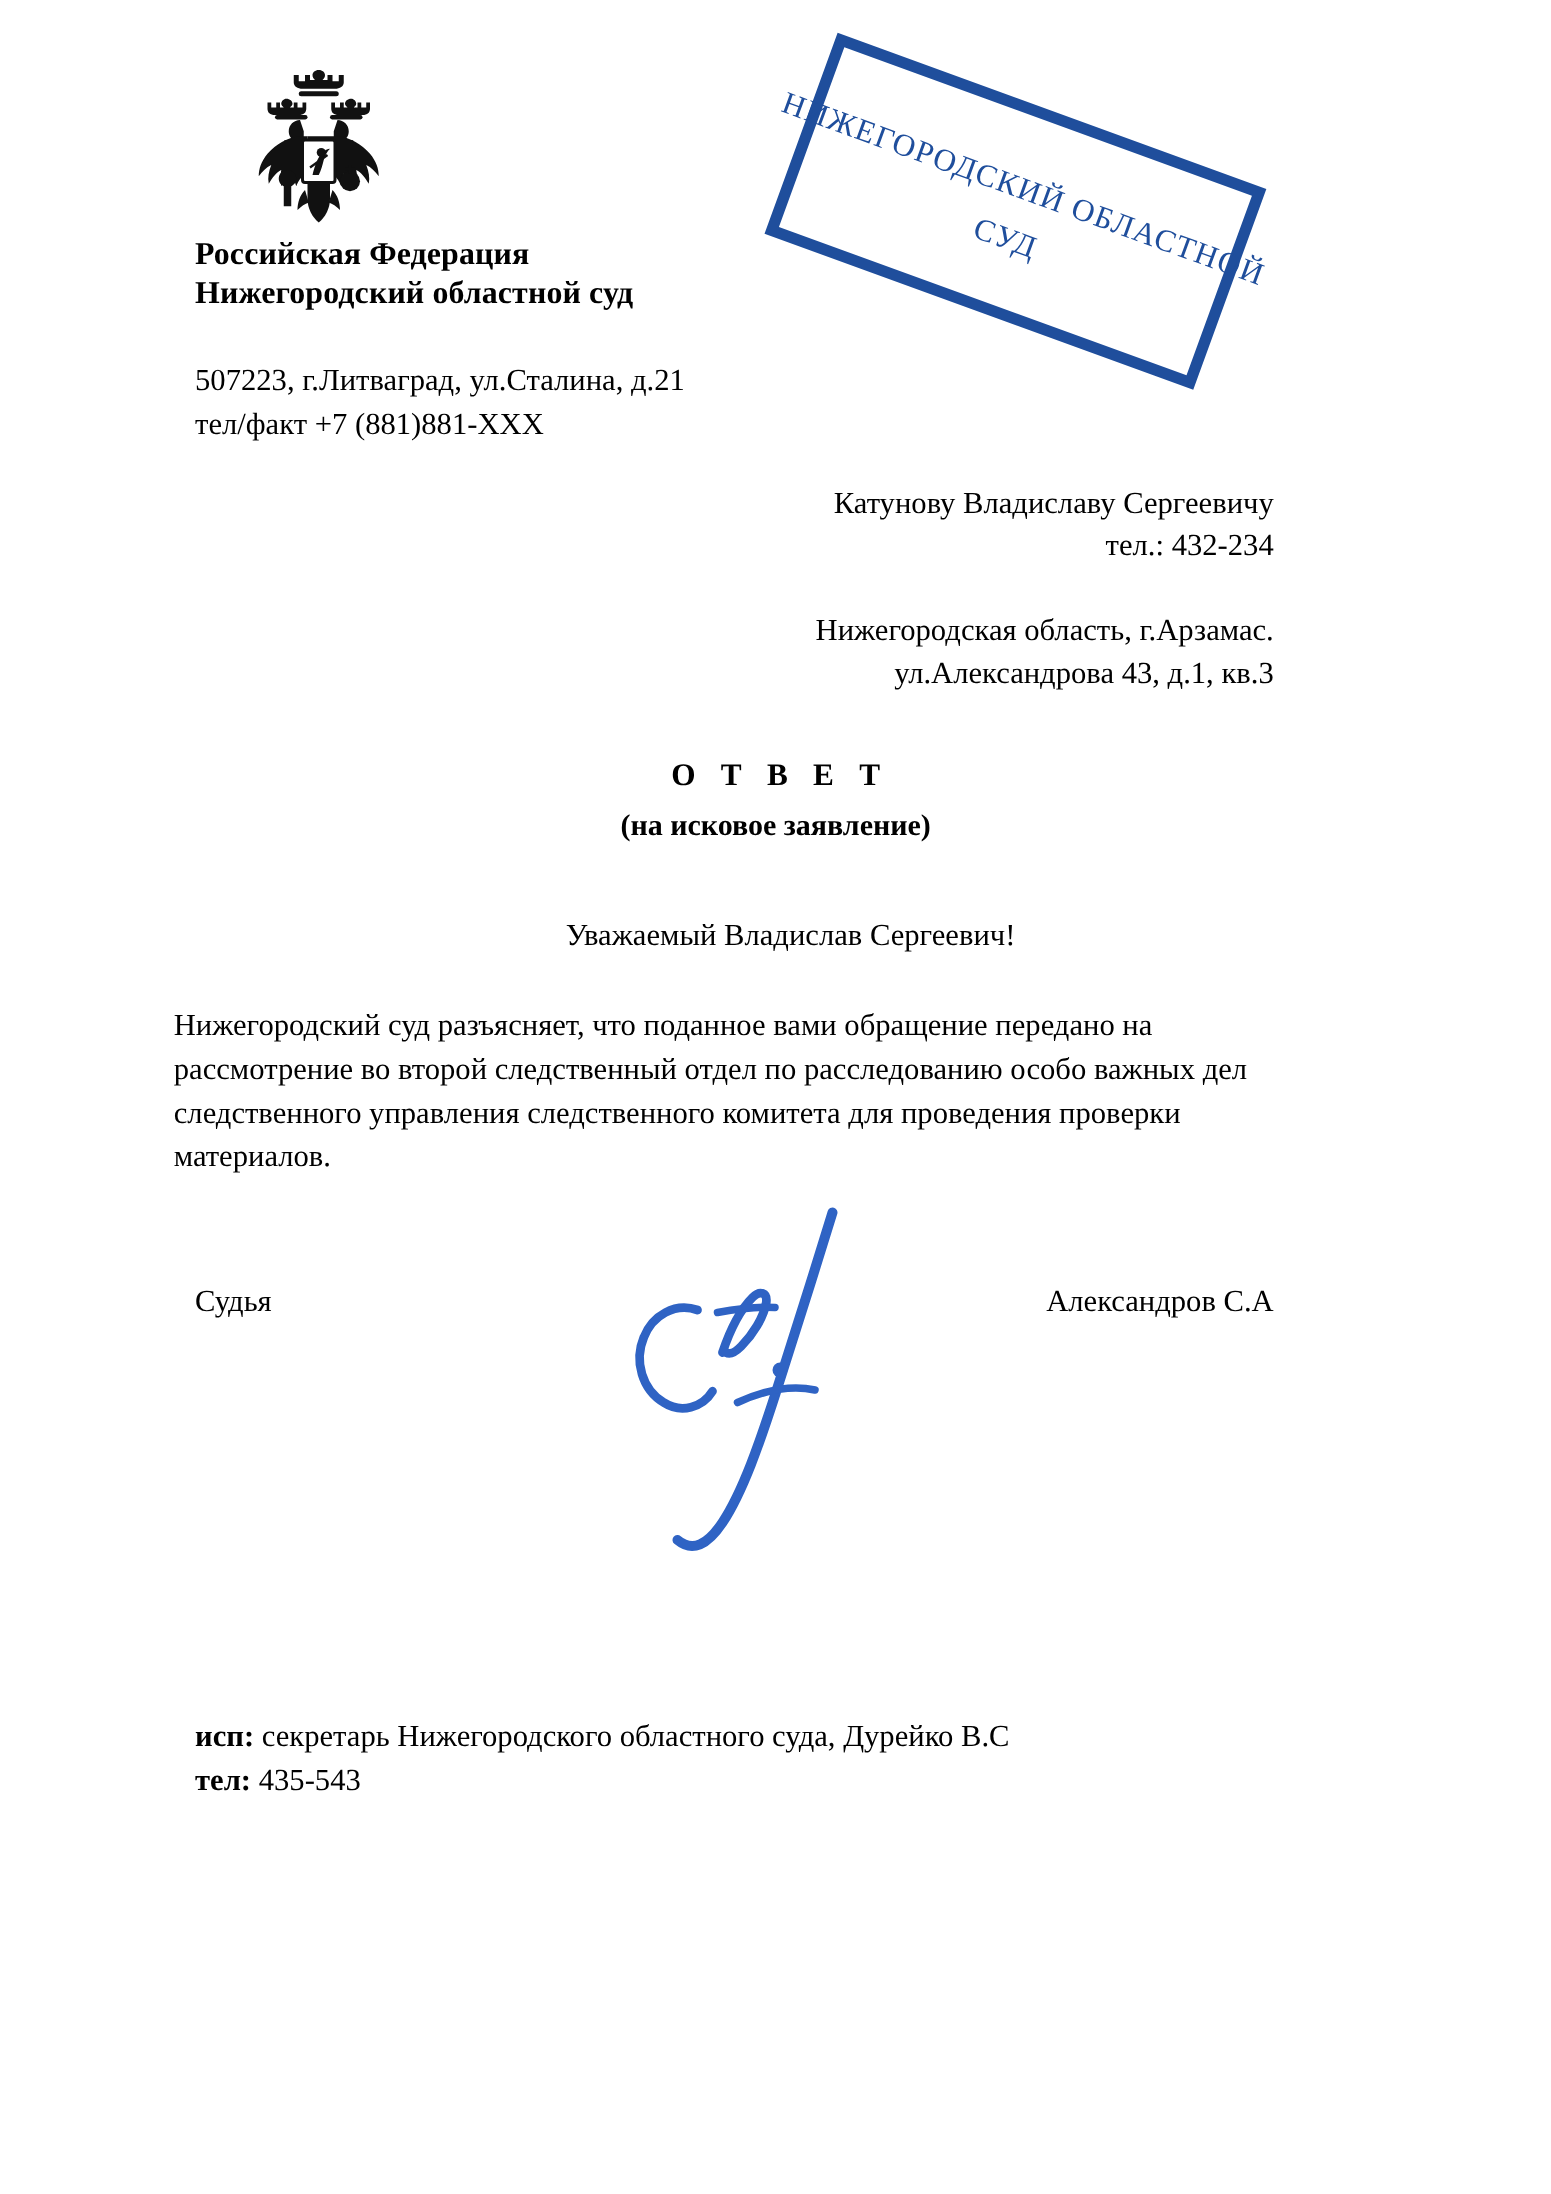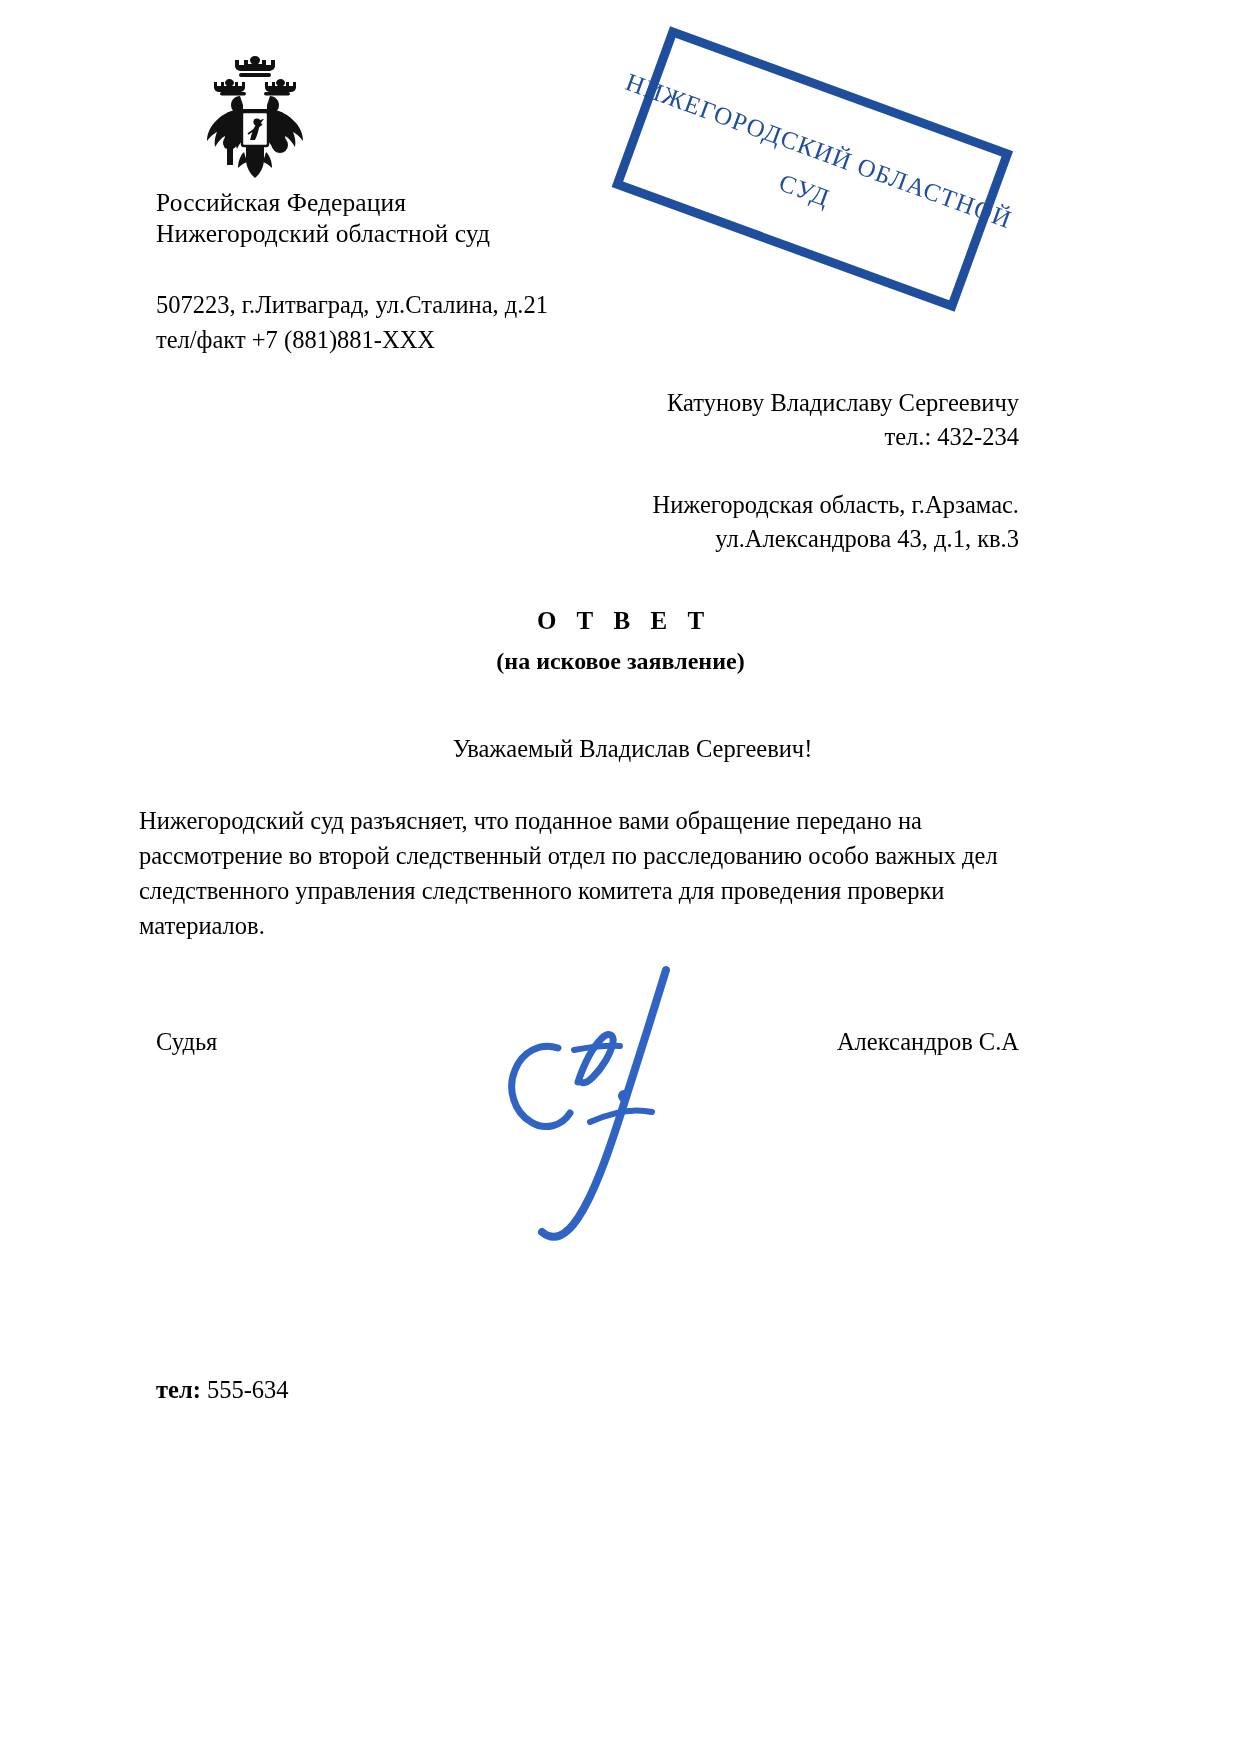--- a/index.html
+++ b/index.html
@@ -44,21 +44,21 @@
     font-size: 25px;
     letter-spacing: 1.2px;
     fill: #1f4e9c;
   }
 
   
   .org {
     position: absolute;
     left: 156px;
     top: 187px;
-    font-weight: normal;
+    font-weight: bold;
     font-size: 25.5px;
     line-height: 31px;
     letter-spacing: 0.1px;
   }
   .contacts {
     position: absolute;
     left: 156px;
     top: 287px;
     font-size: 24.5px;
     line-height: 35px;
@@ -244,18 +244,22 @@
     </svg>
   </div>
 
   <div class="sign-row">
     <span>Судья</span>
     <span>Александров С.А</span>
   </div>
 
   <div class="footer">
     <div>
+      <b>исп:</b>
+      <span>секретарь Нижегородского областного суда, Дурейко В.С</span>
+    </div>
+    <div>
       <b>тел:</b>
-      <span>555-634</span>
+      <span>435-543</span>
     </div>
   </div>
 
 </div>
 
 </body></html>

